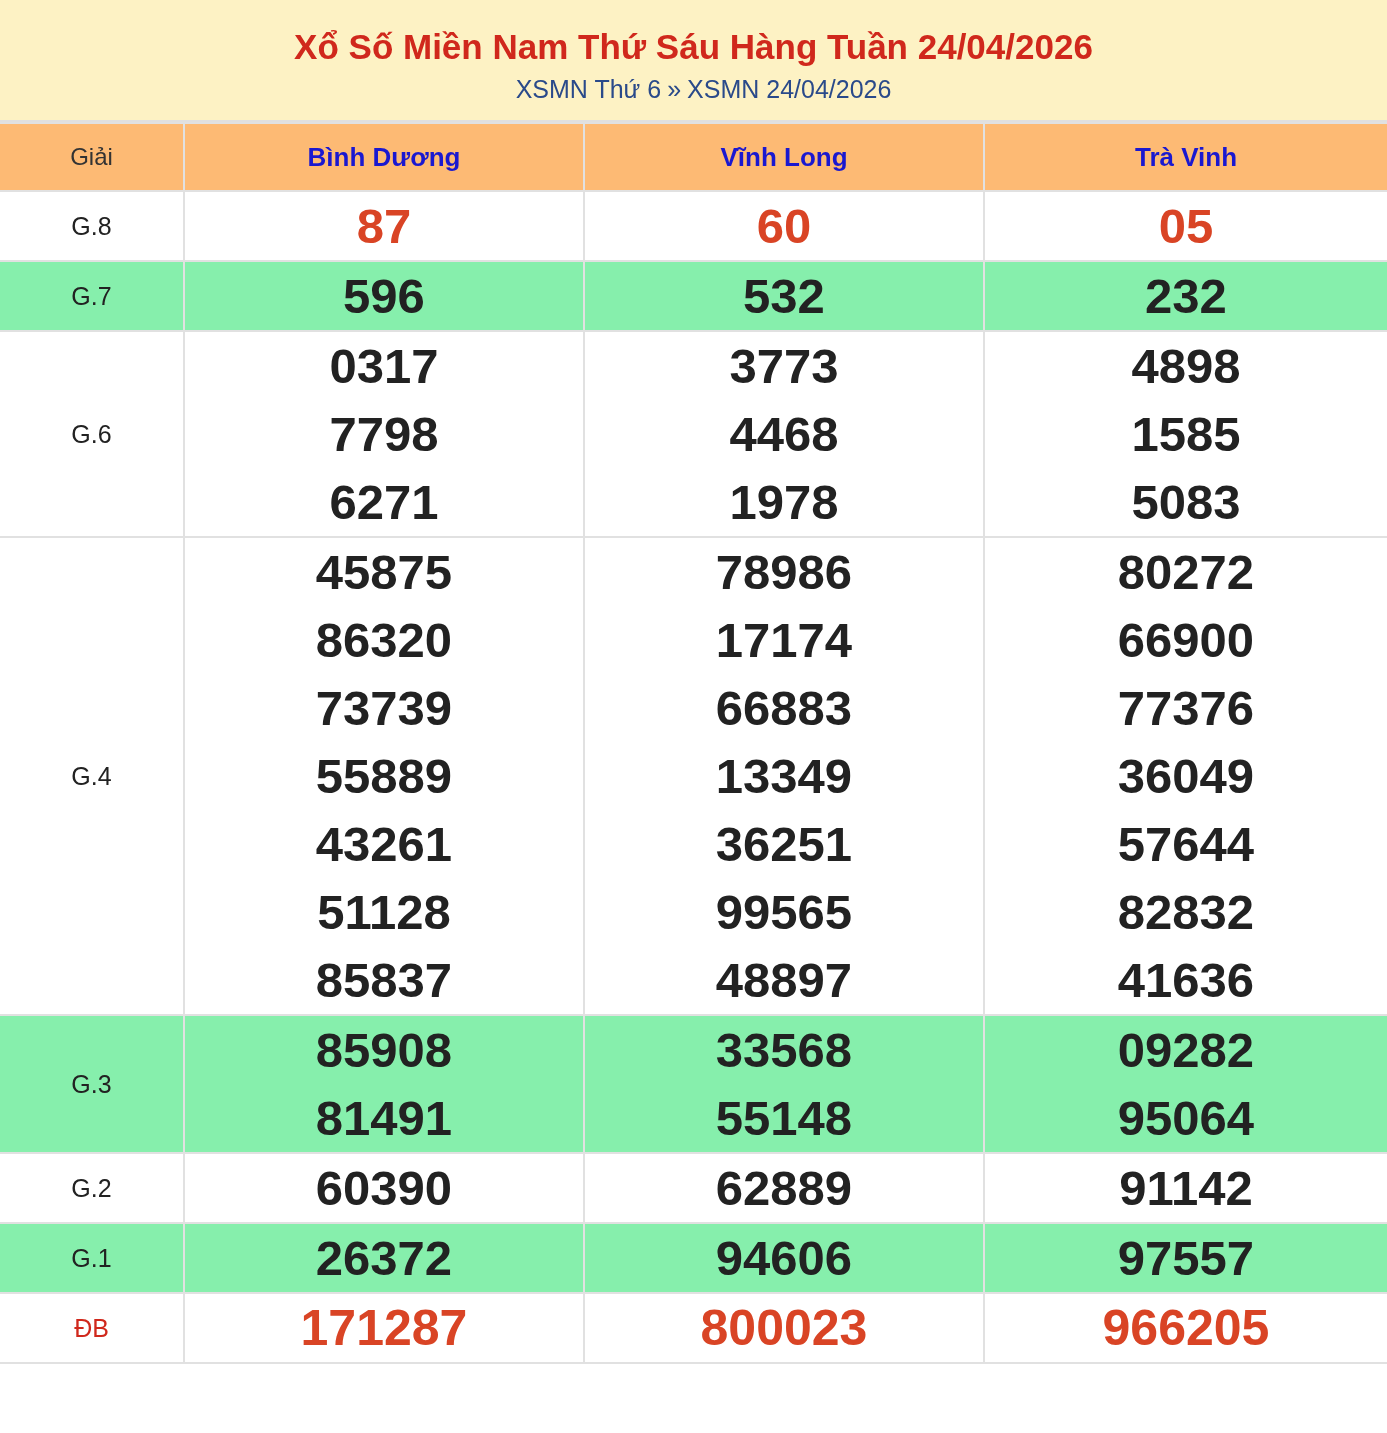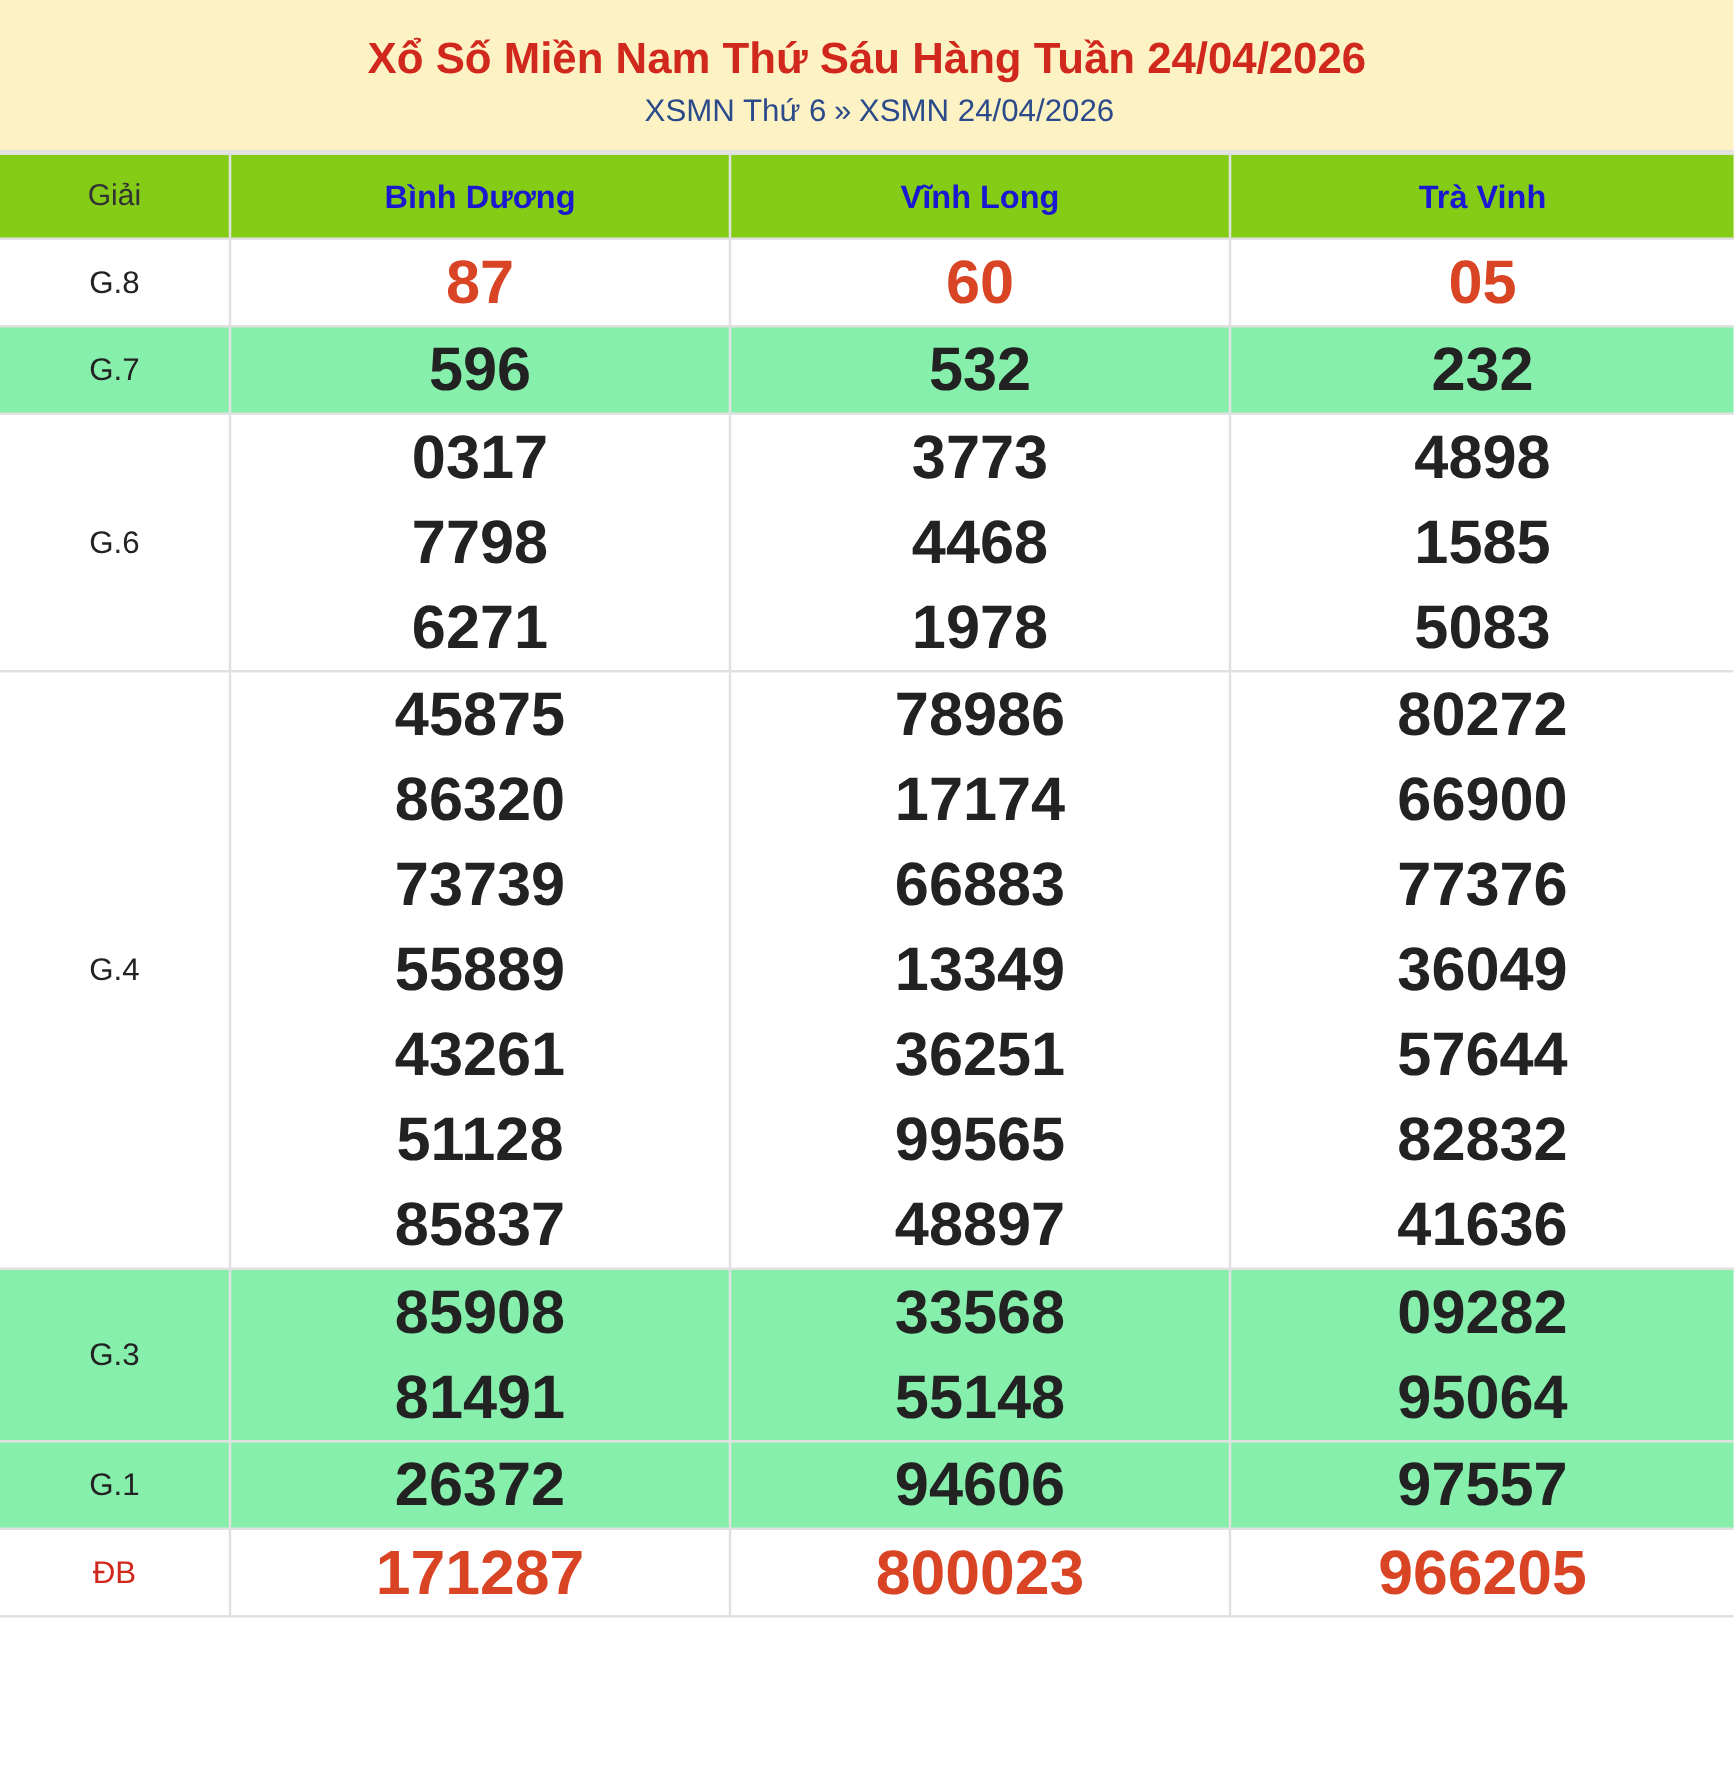--- a/index.html
+++ b/index.html
@@ -38,21 +38,21 @@
     text-align: center;
     vertical-align: middle;
     padding: 0;
   }
   table.results tr > *:first-child { border-left: none; }
   table.results tr > *:last-child { border-right: none; }
   col.c0 { width: 184px; }
   col.c1 { width: 400px; }
   col.c2 { width: 400px; }
   col.c3 { width: 403px; }
-  .head-row th { background: #84cc16; height: 66px; }
+  .head-row th { background: #fdba74; height: 66px; }
   .giai-label { font-weight: normal; color: #333; font-size: 24px; }
   .prov { color: #1a18d0; font-weight: bold; font-size: 26px; text-decoration: none; }
   tr.alt td { background: #86efac; }
   .prize-label { font-size: 25px; color: #222; }
   .prize-label.db { color: #d0281c; }
   .num {
     display: block;
     font-weight: bold;
     font-size: 49px;
     color: #222;
@@ -175,20 +175,32 @@
       <td>
         <span class="num">33568</span>
         <span class="num">55148</span>
       </td>
       <td>
         <span class="num">09282</span>
         <span class="num">95064</span>
       </td>
     </tr>
 
+    <tr class="r1">
+      <td class="prize-label">G.2</td>
+      <td>
+          <span class="num">60390</span>
+        </td>
+      <td>
+          <span class="num">62889</span>
+        </td>
+      <td>
+          <span class="num">91142</span>
+        </td>
+    </tr>
 
     <tr class="r1 alt">
       <td class="prize-label">G.1</td>
       <td>
           <span class="num">26372</span>
         </td>
       <td>
           <span class="num">94606</span>
         </td>
       <td>

